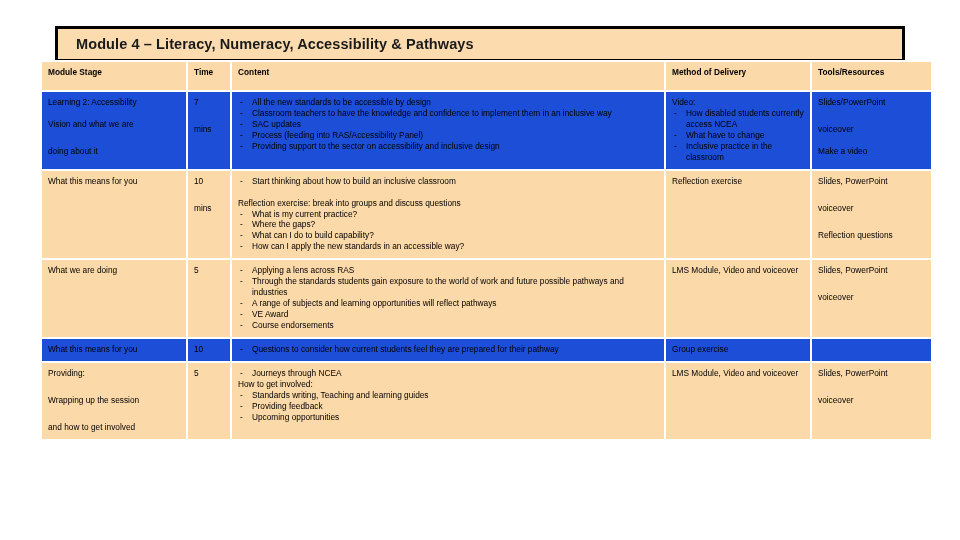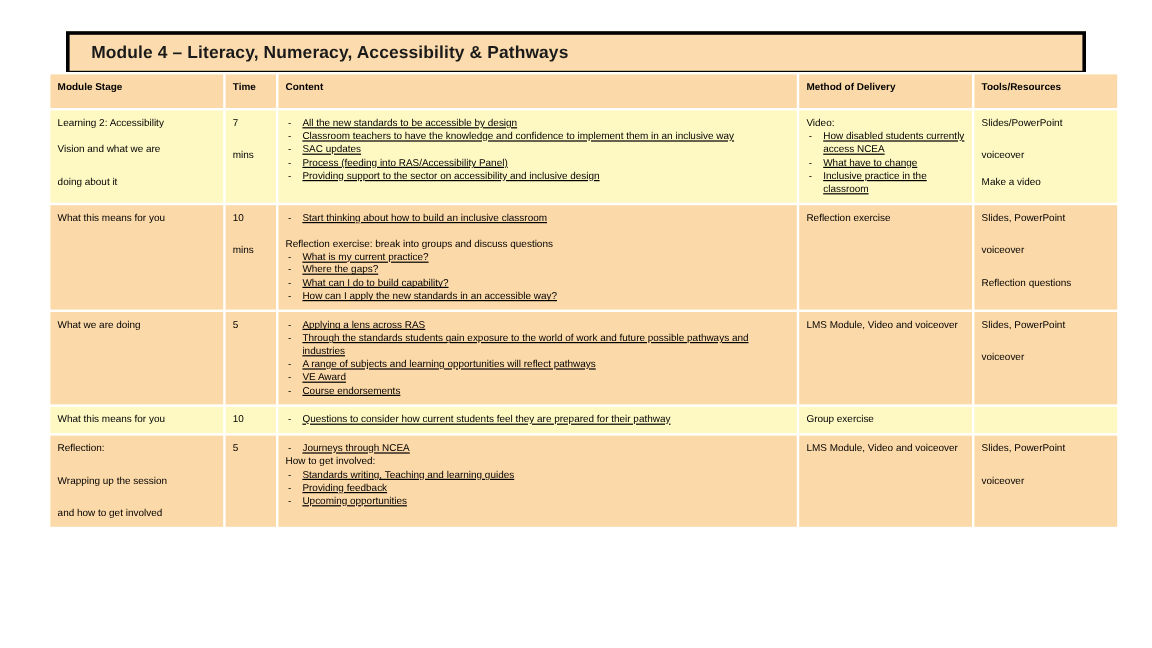--- a/index.html
+++ b/index.html
@@ -73,38 +73,37 @@
   thead th {
     background: #fcd9a8;
     font-weight: bold;
     text-align: left;
     height: 28px;
     font-size: 8.6px;
     padding-top: 9px;
   }
 
   
-  tr.tint-light td { background: #fef9c3; }
+  tr.tint-light td { background: #1d4ed8; }
   tr.tint-peach td { background: #fcd9a8; }
 
   
   .para { margin: 0; }
   .para + .para { margin-top: 16px; }
   .spacer { height: 11px; }
 
   ul.dashlist {
     list-style: none;
     margin: 0;
     padding: 0;
   }
   ul.dashlist > li {
     position: relative;
     padding-left: 14px;
     margin: 0;
-    text-decoration: underline;
   }
   ul.dashlist > li::before {
     content: "-";
     position: absolute;
     left: 2px;
     top: 0;
   }
 </style>
 </head>
 <body>
@@ -236,21 +235,21 @@
           </td>
           <td>
             <div class="para">Group exercise</div>
           </td>
           <td>
             <div class="spacer"></div>
           </td>
         </tr>
         <tr class="tint-peach">
           <td>
-            <div class="para">Reflection:</div>
+            <div class="para">Providing:</div>
             <div class="para">Wrapping up the session</div>
             <div class="para">and how to get involved</div>
           </td>
           <td>
             <div class="para">5</div>
           </td>
           <td>
             <ul class="dashlist">
               <li>Journeys through NCEA</li>
             </ul>

